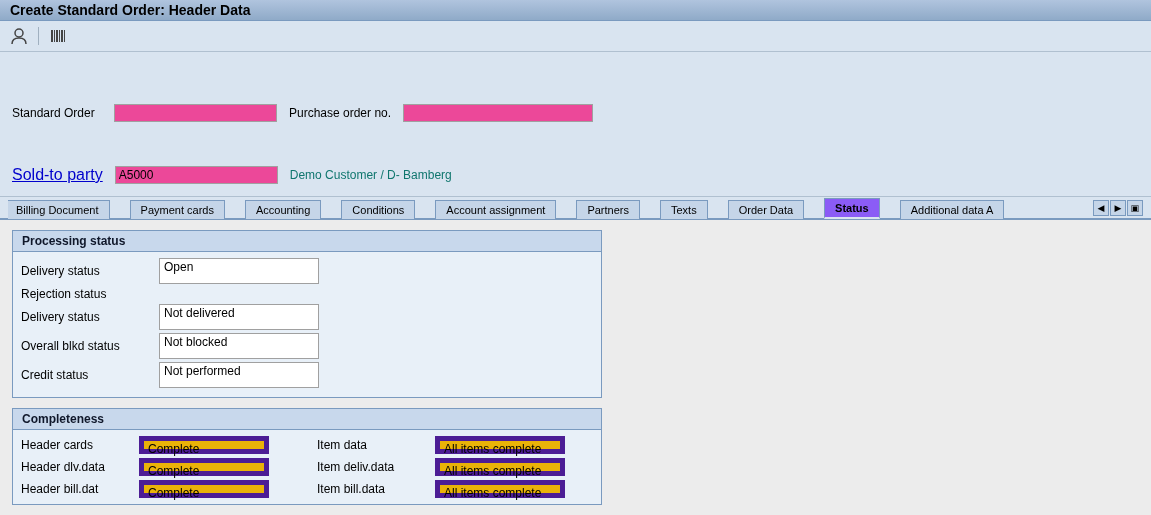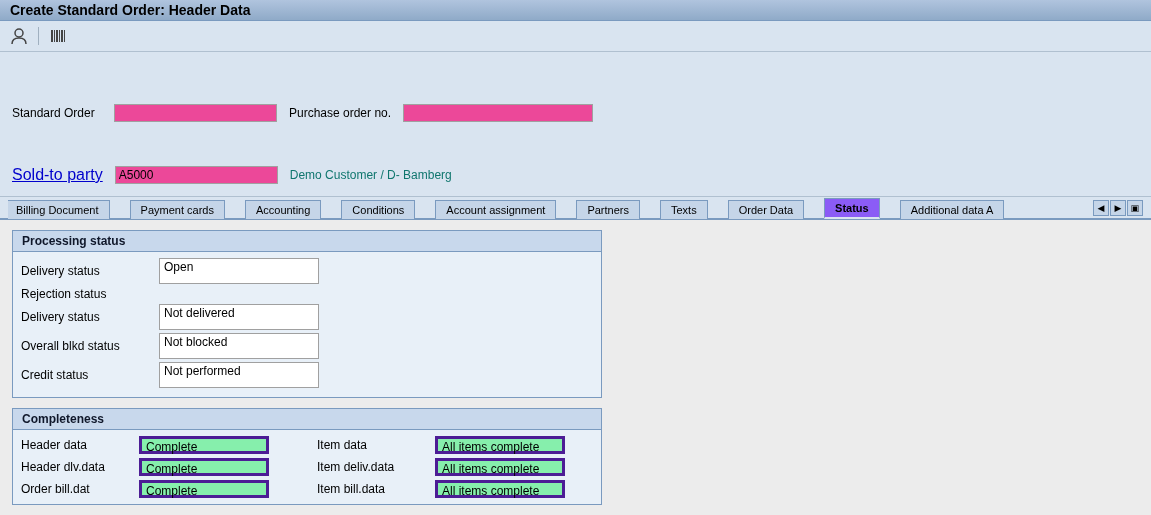--- a/index.html
+++ b/index.html
@@ -206,22 +206,22 @@
       gap: 8px;
     }
 
     .comp-label {
       min-width: 110px;
       font-size: 12px;
       color: #000;
     }
 
     .comp-value {
-      border: 3px solid #4c1d95;
-      background: #86efac;
+      border: 5px solid #4c1d95;
+      background: #eab308;
       padding: 1px 4px;
       font-size: 12px;
       height: 18px;
       min-width: 130px;
     }
   </style>
 </head>
 <body>
 
 <div class="title-bar">
@@ -327,39 +327,39 @@
       </div>
 
     </div>
   </div>
 
   <div class="section-box">
     <div class="section-title">Completeness</div>
     <div class="completeness-grid">
 
       <div class="completeness-row">
-        <span class="comp-label">Header data</span>
+        <span class="comp-label">Header cards</span>
         <span class="comp-value">Complete</span>
       </div>
       <div class="completeness-row">
         <span class="comp-label">Item data</span>
         <span class="comp-value">All items complete</span>
       </div>
 
       <div class="completeness-row">
         <span class="comp-label">Header dlv.data</span>
         <span class="comp-value">Complete</span>
       </div>
       <div class="completeness-row">
         <span class="comp-label">Item deliv.data</span>
         <span class="comp-value">All items complete</span>
       </div>
 
       <div class="completeness-row">
-        <span class="comp-label">Order bill.dat</span>
+        <span class="comp-label">Header bill.dat</span>
         <span class="comp-value">Complete</span>
       </div>
       <div class="completeness-row">
         <span class="comp-label">Item bill.data</span>
         <span class="comp-value">All items complete</span>
       </div>
 
     </div>
   </div>
 

